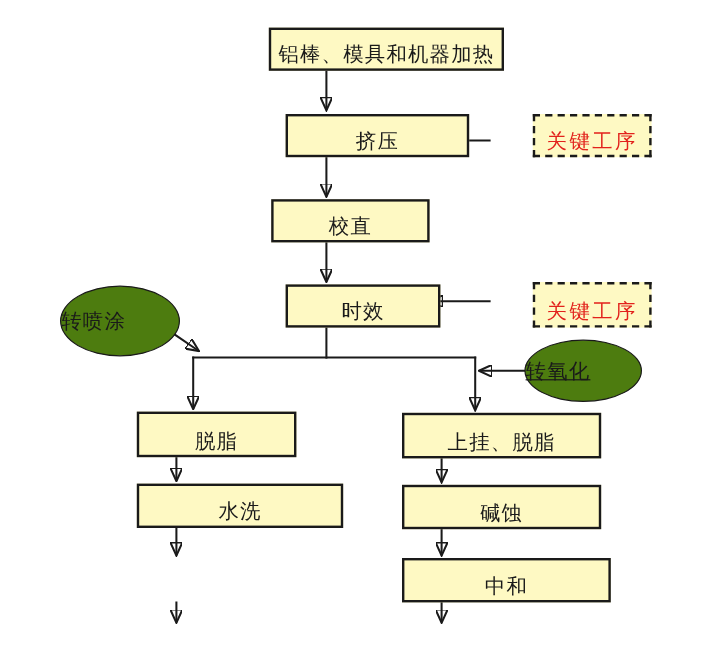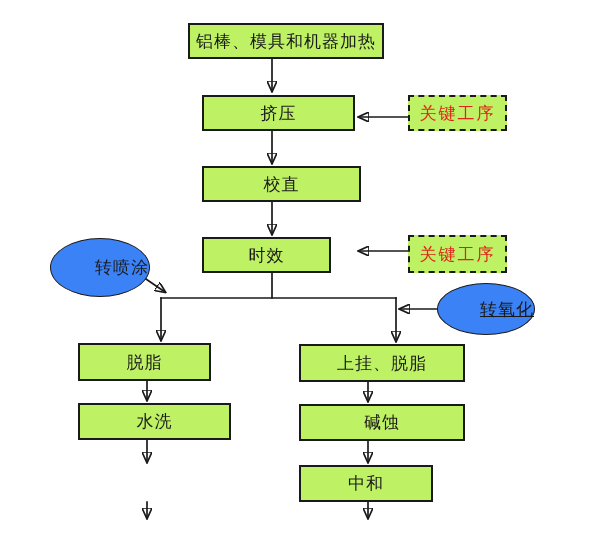--- a/index.html
+++ b/index.html
@@ -6,39 +6,40 @@
   .canvas{
     position:relative;
     width:606px;height:538px;
     background:#ffffff;
     font-family:"Liberation Serif","DejaVu Serif",serif;
     overflow:hidden;
   }
   .layer{position:absolute;left:0;top:0;}
   .node{
     position:absolute;
-    display:flex;align-items:center;justify-content:center;
-    background:#bef264;
+    display:flex;align-items:flex-end;justify-content:center;
+    background:#fef9c3;
     border:2px solid #1a1a1a;
     box-sizing:border-box;
     font-size:17px;
     color:#1a1a1a;
     letter-spacing:1px;
     white-space:nowrap;
+    margin-left:36px;
   }
   .key{
     border:2px dashed #1a1a1a;
     color:#e2221c;
     font-weight:normal;
     letter-spacing:2px;
   }
   .ellipse{
     position:absolute;
-    display:flex;align-items:center;justify-content:flex-end;
-    background:#3b82f6;
+    display:flex;align-items:center;justify-content:flex-start;
+    background:#4d7c0f;
     border:1.6px solid #1a1a1a;
     border-radius:50%;
     box-sizing:border-box;
     font-size:17px;
     color:#1a1a1a;
     letter-spacing:1px;
     white-space:nowrap;
   }
   svg line, svg path{stroke:#1a1a1a;stroke-width:1.7;fill:none;stroke-linecap:square;}
 </style>
@@ -79,21 +80,21 @@
   </svg>
 
   <div class="node" style="left:188px;top:23px;width:196px;height:36px;">
     <span>铝棒、模具和机器加热</span>
   </div>
 
   <div class="node" style="left:202px;top:95px;width:153px;height:36px;">
     <span>挤压</span>
   </div>
 
-  <div class="node" style="left:202px;top:166px;width:159px;height:36px;">
+  <div class="node" style="left:190px;top:166px;width:132px;height:36px;">
     <span>校直</span>
   </div>
 
   <div class="node" style="left:202px;top:237px;width:129px;height:36px;">
     <span>时效</span>
   </div>
 
   <div class="node key" style="left:408px;top:95px;width:99px;height:36px;">
     <span>关键工序</span>
   </div>
@@ -107,30 +108,30 @@
   </div>
 
   <div class="ellipse" style="left:437px;top:283px;width:98px;height:52px;text-decoration:underline;">
     <span>转氧化</span>
   </div>
 
   <div class="node" style="left:78px;top:343px;width:133px;height:38px;">
     <span>脱脂</span>
   </div>
 
-  <div class="node" style="left:78px;top:403px;width:153px;height:37px;">
+  <div class="node" style="left:78px;top:403px;width:172px;height:37px;">
     <span>水洗</span>
   </div>
 
 
   <div class="node" style="left:299px;top:404px;width:166px;height:37px;">
     <span>碱蚀</span>
   </div>
 
   <div class="node" style="left:299px;top:344px;width:166px;height:38px;">
     <span>上挂、脱脂</span>
   </div>
 
-  <div class="node" style="left:299px;top:465px;width:134px;height:37px;">
+  <div class="node" style="left:299px;top:465px;width:174px;height:37px;">
     <span>中和</span>
   </div>
 
 </div>
 
 </body></html>

